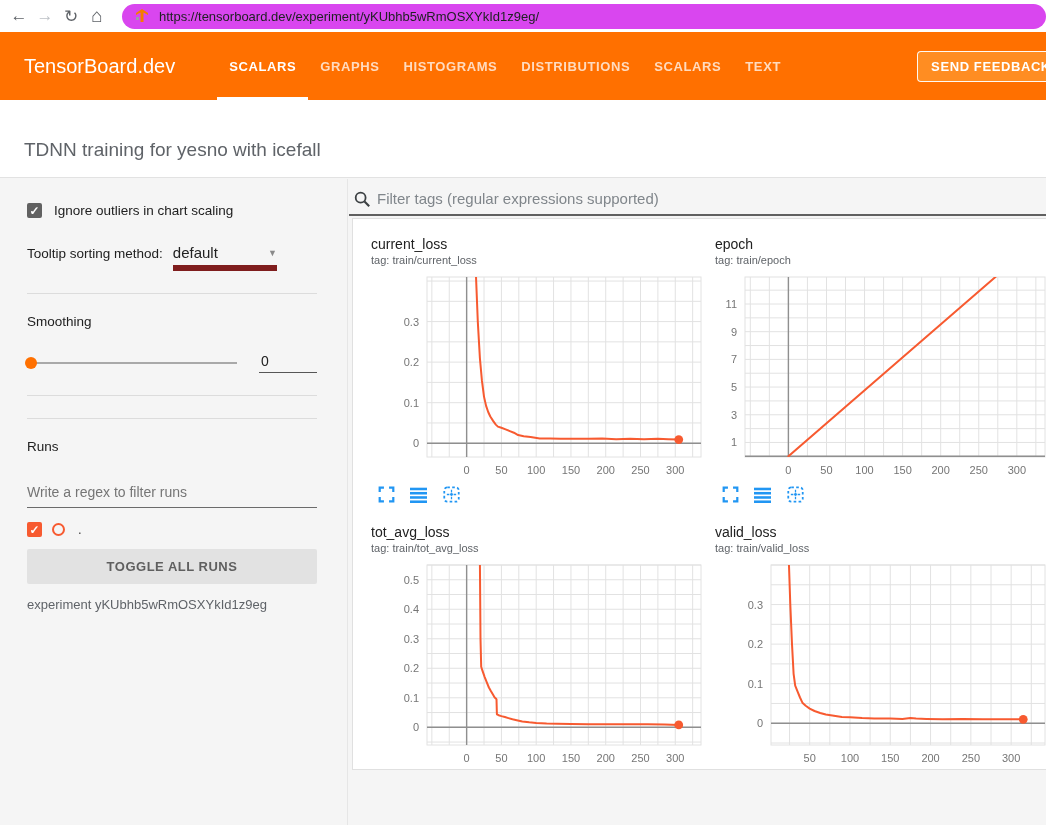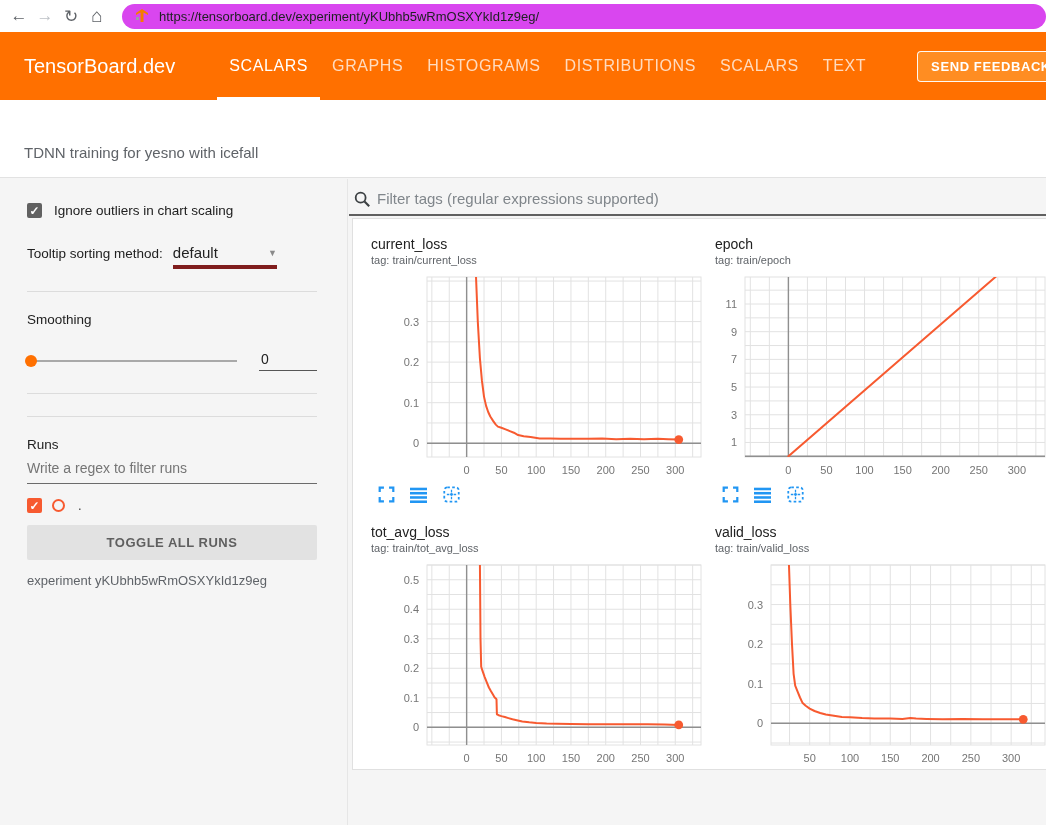--- a/index.html
+++ b/index.html
@@ -16,68 +16,68 @@
     border-radius:13px; display:flex; align-items:center; padding:0 12px; }
   .addr-pill .fav { width:16px; height:16px; margin-right:9px; flex:0 0 auto; }
   .addr-url { font-size:13px; color:#202124; white-space:nowrap; }
 
   
   .tb-header { position:absolute; left:0; top:32px; width:1046px; height:68px;
     background:var(--orange,#ff7000); display:flex; align-items:stretch; overflow:hidden; }
   .tb-logo { color:#fff; font-size:20px; margin:0 28px 0 24px; align-self:center; white-space:nowrap; }
   .tb-tabs { display:flex; align-items:stretch; margin-left:14px; }
   .tab { display:flex; align-items:center; padding:0 12px; color:rgba(255,255,255,0.75);
-    font-size:16px; letter-spacing:0.6px; font-weight:normal; position:relative; cursor:pointer; white-space:nowrap; }
+    font-size:13px; letter-spacing:0.6px; font-weight:bold; position:relative; cursor:pointer; white-space:nowrap; }
   .tab.active { color:#fff; }
   .tab.active::after { content:""; position:absolute; left:0; right:0; bottom:0;
     height:3px; background:#fff; }
   .feedback-btn { position:absolute; left:917px; top:19px; width:148px; height:31px;
     background:#ff8d22; border:1px solid rgba(255,255,255,0.95); border-radius:4px;
     color:#fff; font-size:13px; letter-spacing:0.6px; font-weight:bold;
     font-family:"Liberation Sans",sans-serif; text-align:center; cursor:pointer; }
 
   
   .subtitle-band { position:absolute; left:0; top:100px; width:1046px; height:78px;
     background:#fff; border-bottom:1px solid #e2e2e2; }
   .subtitle-band .exp-title { position:absolute; left:24px; bottom:16px;
-    font-size:15px; color:#5f6368; }
+    font-size:19px; color:#5f6368; }
 
   
   .sidebar { position:absolute; left:0; top:179px; width:348px; height:646px;
     background:#f5f5f5; border-right:1px solid #e6e6e6; padding:24px 30px 0 27px; }
   .cb-row { display:flex; align-items:center; margin-bottom:13px; cursor:pointer; }
   .cb { width:15px; height:15px; border:2px solid #757575; border-radius:2px;
     margin-right:12px; flex:0 0 auto; display:flex; align-items:center; justify-content:center;
     font-size:12px; color:#fff; font-weight:bold; line-height:1; }
   .cb.checked { background:#616161; border-color:#616161; }
   .cb.run-checked { background:var(--run,#f75a30); border-color:var(--run,#f75a30); }
   .cb-label { font-size:13.5px; color:#212121; }
   .tooltip-row { display:flex; align-items:baseline; margin:26px 0 0 0; }
   .tooltip-label { font-size:13.5px; color:#212121; margin-right:10px; }
-  .dropdown { width:104px; border-bottom:4px solid #7f1d1d; display:flex;
+  .dropdown { width:104px; border-bottom:6px solid #7f1d1d; display:flex;
     justify-content:space-between; align-items:center; padding-bottom:4px; cursor:pointer; }
   .dropdown .val { font-size:15px; color:#212121; }
   .dropdown .arrow { font-size:9px; color:#8a8a8a; }
   .divider { border-top:1px solid #dcdcdc; margin-top:22px; }
   .side-label { font-size:13.5px; color:#212121; margin:20px 0 0 0; }
   .slider-row { display:flex; align-items:center; margin-top:24px; }
   .slider-track { position:relative; flex:1; height:2px; background:#a9a9a9; margin-right:22px; }
   .slider-thumb { position:absolute; left:-2px; top:-5px; width:12px; height:12px;
     border-radius:50%; background:var(--slider,#ff7000); cursor:pointer; }
   .smooth-input { width:58px; border:none; border-bottom:1px solid #565656;
     background:transparent; font-size:14px; color:#212121; padding:0 0 3px 2px;
     font-family:"Liberation Sans",sans-serif; }
   .axis-btns { display:flex; align-items:center; margin-top:16px; }
   .axis-btn { border:none; background:transparent; color:#616161; font-size:13px;
     letter-spacing:0.4px; padding:9px 17px; border-radius:3px; margin-right:18px;
     font-family:"Liberation Sans",sans-serif; cursor:pointer; font-weight:bold;}
   .axis-btn.active { background:#6e6e6e; color:#fff; }
   .regex-input { width:100%; border:none; border-bottom:1px solid #6b6b6b;
     background:transparent; font-size:14px; color:#212121; padding:6px 0 7px 0;
-    margin-top:2px; font-family:"Liberation Sans",sans-serif; }
+    margin-top:24px; font-family:"Liberation Sans",sans-serif; }
   .regex-input::placeholder { color:#757575; }
   .run-row { display:flex; align-items:center; margin-top:14px; }
   .run-circle { width:13px; height:13px; border:2px solid var(--run,#f75a30);
     border-radius:50%; margin-right:13px; flex:0 0 auto; }
   .run-name { font-size:13px; color:#424242; }
   .toggle-all-btn { width:100%; border:none; background:#e2e2e2; color:#5f5f5f;
     font-size:13px; letter-spacing:0.5px; padding:10px 0; border-radius:2px; margin-top:12px;
     font-family:"Liberation Sans",sans-serif; cursor:pointer; font-weight:bold; }
   .experiment-name { font-size:13px; color:#5f6368; margin-top:13px; }
 

